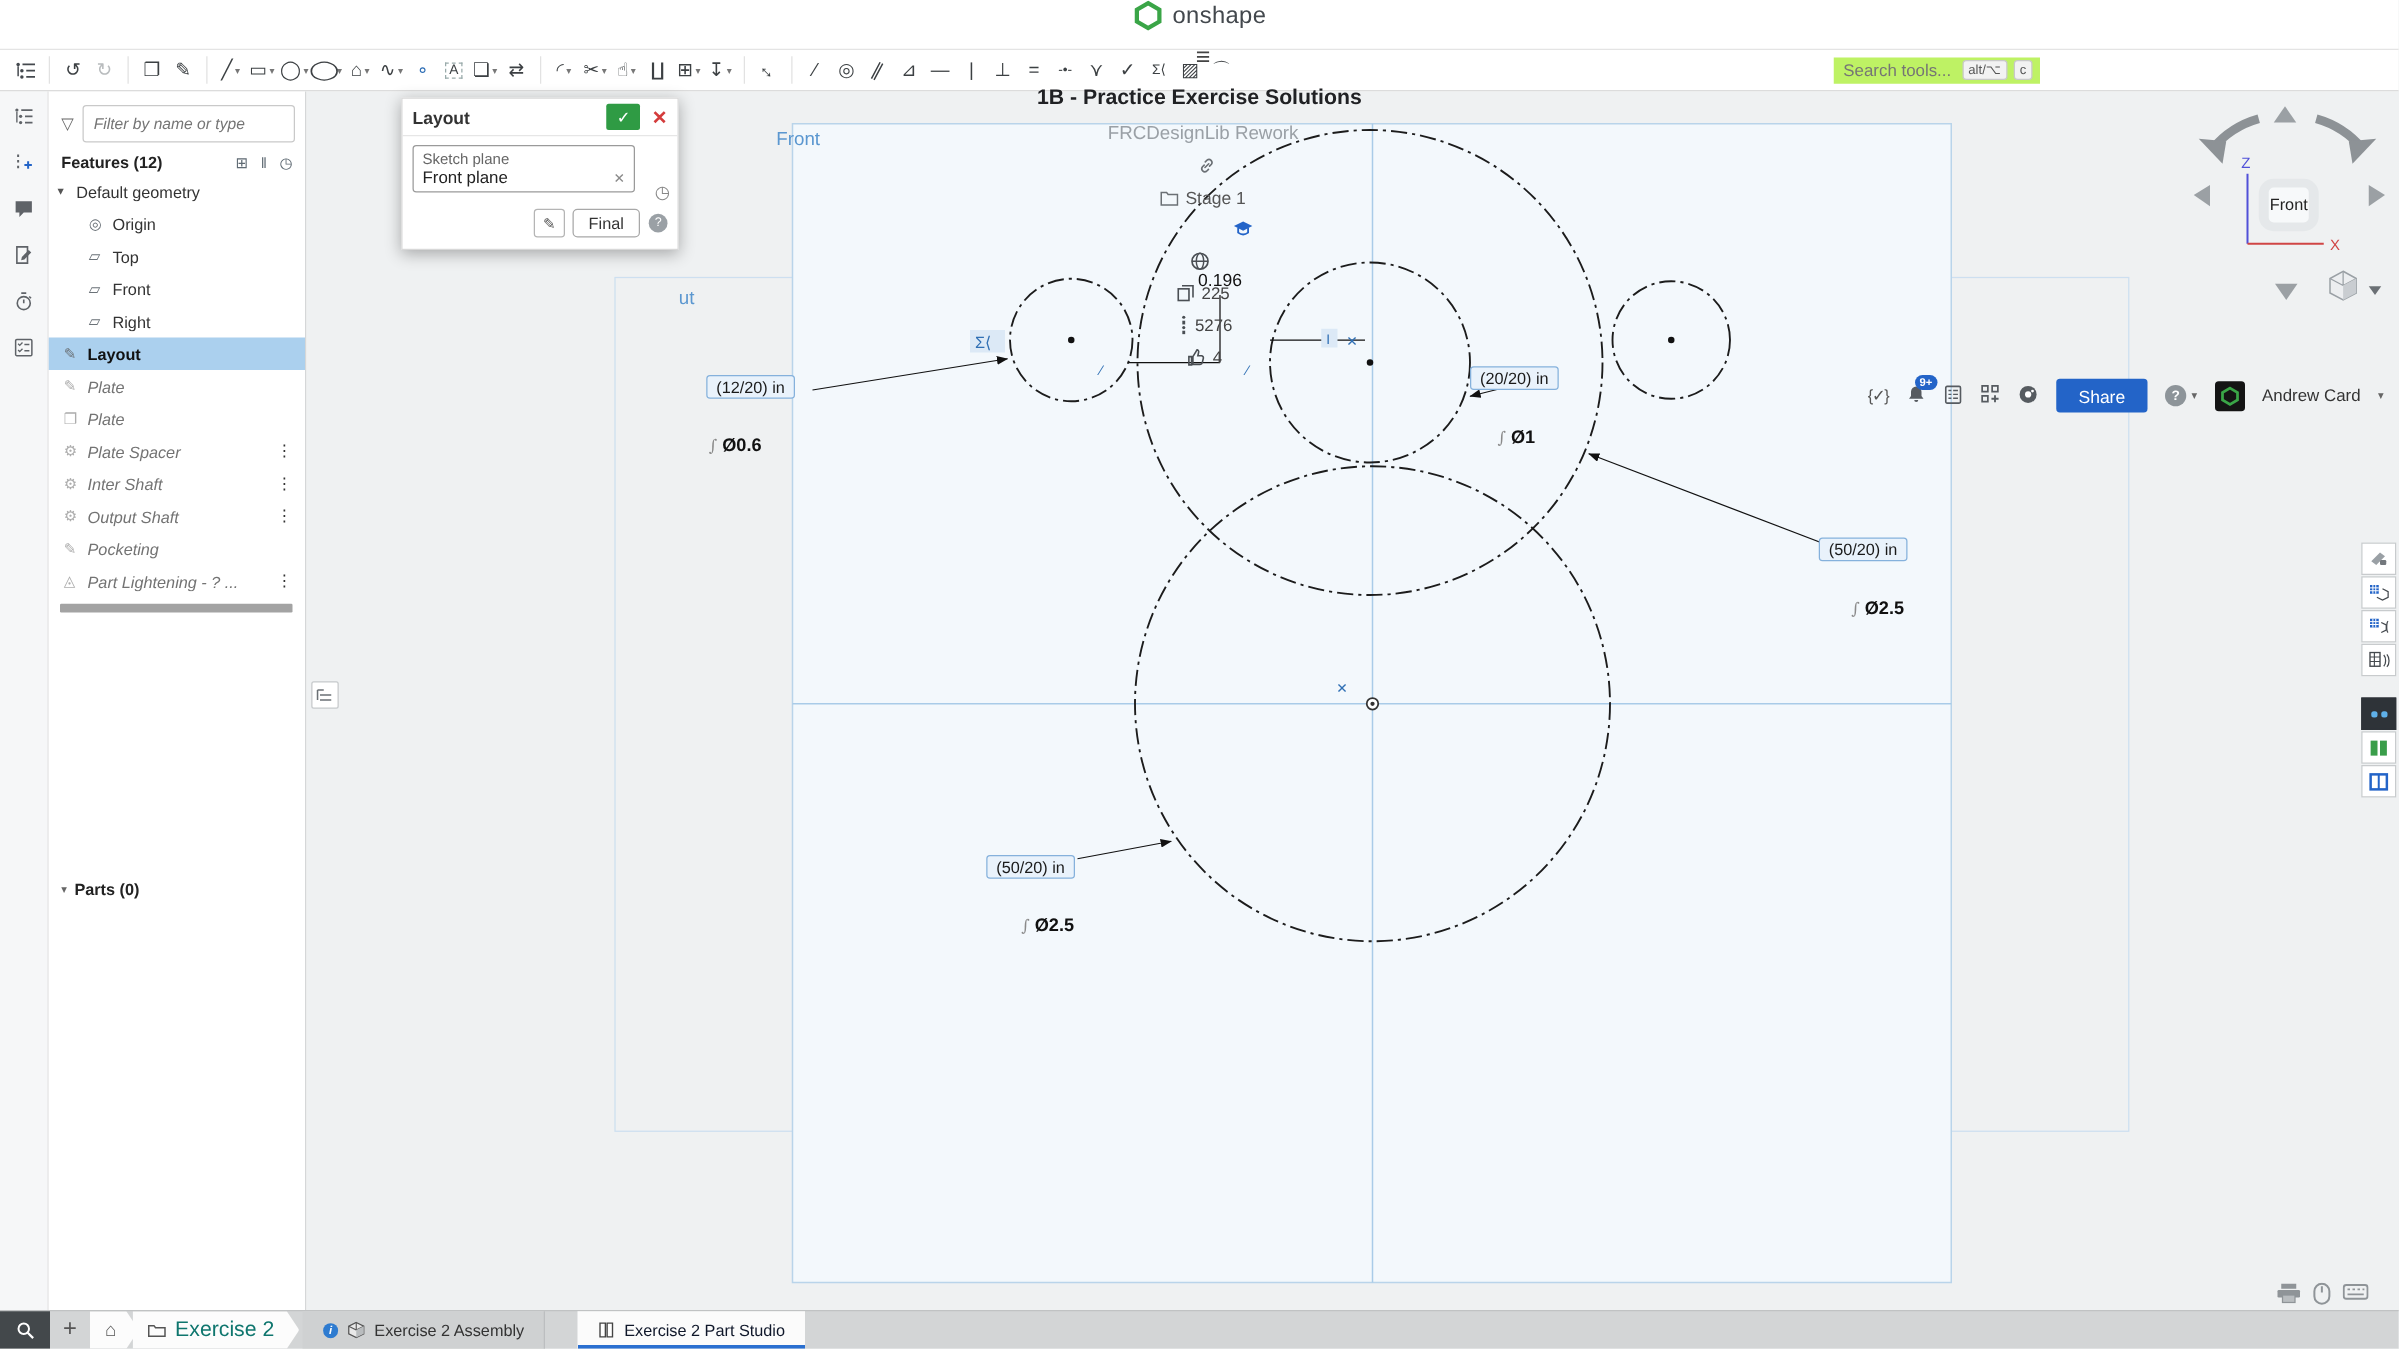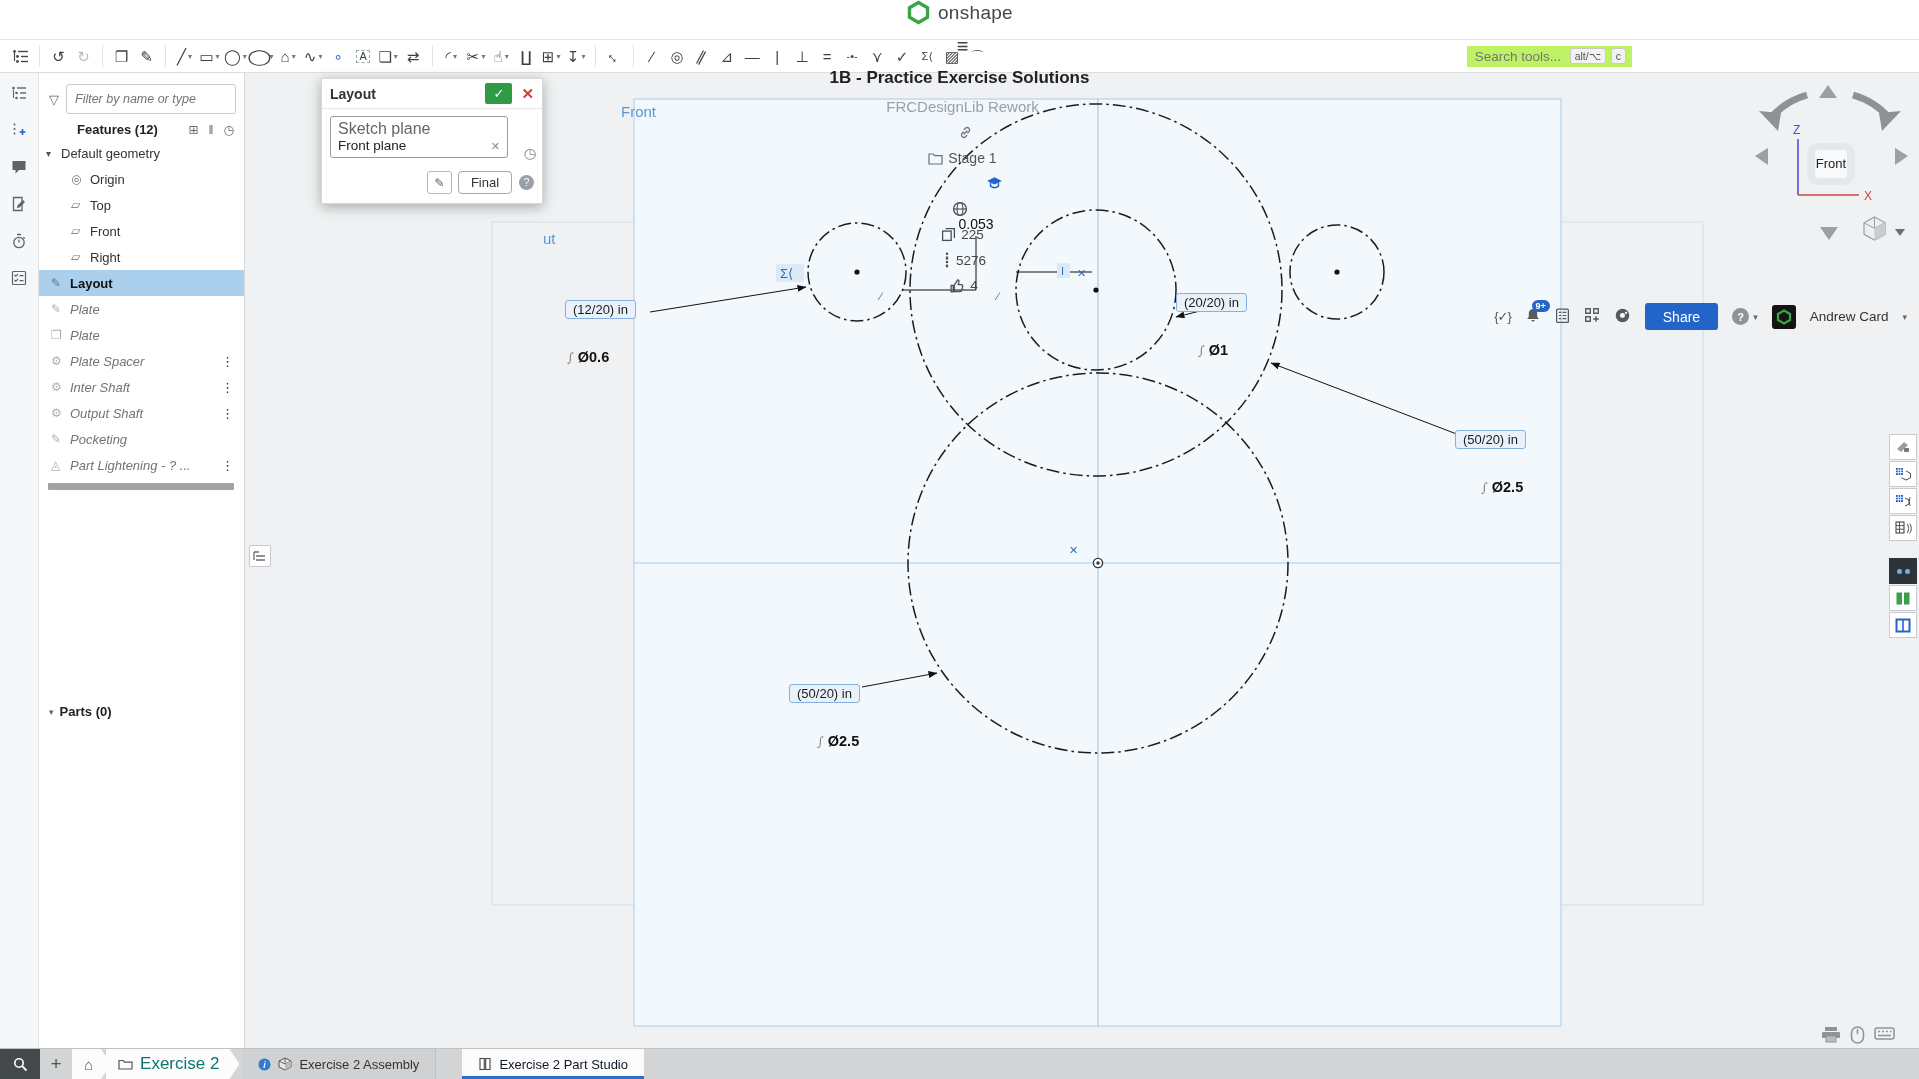--- a/index.html
+++ b/index.html
@@ -65,21 +65,21 @@
   #leftrail .ric { width:18px; height:16px; cursor:pointer; }
 
   
   #panel { position:absolute; left:39px; top:73px; width:206px; height:975px; background:#fff;
     border-right:1px solid #d5d7d8; z-index:20; }
   .filterrow { display:flex; align-items:center; gap:7px; margin:11px 8px 5px 10px; }
   .funnel { color:#666; font-size:13px; }
   .filterrow input { flex:1; height:30px; border:1px solid #c9c9c9; border-radius:3px; padding:0 8px;
     font-family:inherit; font-size:12.5px; font-style:italic; color:#444; outline:none; min-width:0; }
   .pheader { display:flex; align-items:center; padding:3px 10px 3px 10px; gap:10px; }
-  .pheader .ptitle { font-weight:bold; font-size:13px; color:#222; flex:1;margin-left:28px; }
+  .pheader .ptitle { font-weight:bold; font-size:13px; color:#222; flex:1; }
   .phic { color:#5f6a73; font-size:12px; cursor:pointer; }
   .frow { display:flex; align-items:center; height:26px; padding-left:12px; padding-right:4px;
     font-size:13px; color:#333; cursor:pointer; }
   .frow.group { padding-left:7px; font-size:13px; }
   .frow.child { padding-left:32px; }
   .frow.sel { background:#abd0ee; font-weight:bold; color:#111; }
   .frow.gray .flabel { color:#737373; font-style:italic; }
   .frow.gray .ficon { color:#adadad; }
   .ficon { width:19px; color:#6b7278; font-size:12px; flex:none; }
   .frow.group .ficon { color:#555; font-size:10px; width:15px; }
@@ -120,21 +120,21 @@
   #dialog { position:absolute; left:321px; top:78px; width:222px; background:#fff; z-index:40;
     box-shadow:0 3px 12px rgba(0,0,0,.3); border:1px solid #d8d8d8; }
   .dlg-head { height:30px; display:flex; align-items:center; padding:0 8px; border-bottom:1px solid #e6e6e6; }
   .dlg-title { font-size:14px; font-weight:bold; color:#333; flex:1; }
   .commitbtn { width:27px; height:21px; background:#2f9b44; border:none; border-radius:2px; color:#fff;
     font-size:13px; display:flex; align-items:center; justify-content:center; cursor:pointer; }
   .cancelbtn { background:none; border:none; color:#d43c3c; font-size:15px; font-weight:bold;
     margin-left:9px; cursor:pointer; padding:0; }
   .dlg-body { padding:7px 8px 9px 8px; position:relative; }
   .planebox { border:1px solid #9a9a9a; border-radius:3px; padding:3px 7px 4px 7px; width:178px; cursor:text; }
-  .planebox .plabel { font-size:16px; color:#666; }
+  .planebox .plabel { font-size:12px; color:#666; }
   .planebox .pval { font-size:13.5px; color:#222; display:flex; align-items:flex-end; }
   .planebox .pval span:first-child { flex:1; }
   .clearx { color:#8a8a8a; font-size:11px; cursor:pointer; }
   .dlgclock { position:absolute; right:6px; top:36px; color:#888; font-size:14px; cursor:pointer; }
   #dlg-checks { margin-top:12px; display:flex; flex-direction:column; gap:11px; }
   .cbrow { display:flex; align-items:center; gap:7px; font-size:13px; color:#222; cursor:pointer; }
   .cbrow input { width:14px; height:14px; margin:0; accent-color:#2364c8; cursor:pointer; }
   .dlg-foot { margin-top:13px; display:flex; align-items:center; }
   .sketchviewbtn { width:25px; height:23px; border:1px solid #b5b5b5; border-radius:3px; background:#fff;
     font-size:12px; color:#555; display:flex; align-items:center; justify-content:center; cursor:pointer; margin-left:97px; }
@@ -553,21 +553,21 @@
     <text x="880" y="300" font-size="11" fill="#2f6fb4">∕</text>
     <text x="997" y="300" font-size="11" fill="#2f6fb4">∕</text>
     <rect x="1057" y="263" width="13" height="15" fill="#dce9f6"></rect>
     <text x="1061" y="275" font-size="11" fill="#2f6fb4">I</text>
     <text x="1077" y="277" font-size="11" fill="#2f6fb4">✕</text>
     <text x="1069" y="554" font-size="11" fill="#2f6fb4">✕</text>
   </svg>
 
   <div class="bluelabel" style="left:376px;top:30px">Front</div>
   <div class="bluelabel" style="left:298px;top:157px">ut</div>
-  <div id="lineardim">0.053</div>
+  <div id="lineardim">0.196</div>
 
   <div class="dimbadge" style="left:320px;top:227px">(12/20) in</div>
   <div class="dimval" style="left:322px;top:253px"><span class="fx">∫</span><span>Ø0.6</span></div>
 
   <div class="dimbadge" style="left:931px;top:220px">(20/20) in</div>
   <div class="dimval" style="left:953px;top:246px"><span class="fx">∫</span><span>Ø1</span></div>
 
   <div class="dimbadge" style="left:1210px;top:357px">(50/20) in</div>
   <div class="dimval" style="left:1236px;top:383px"><span class="fx">∫</span><span>Ø2.5</span></div>
 

